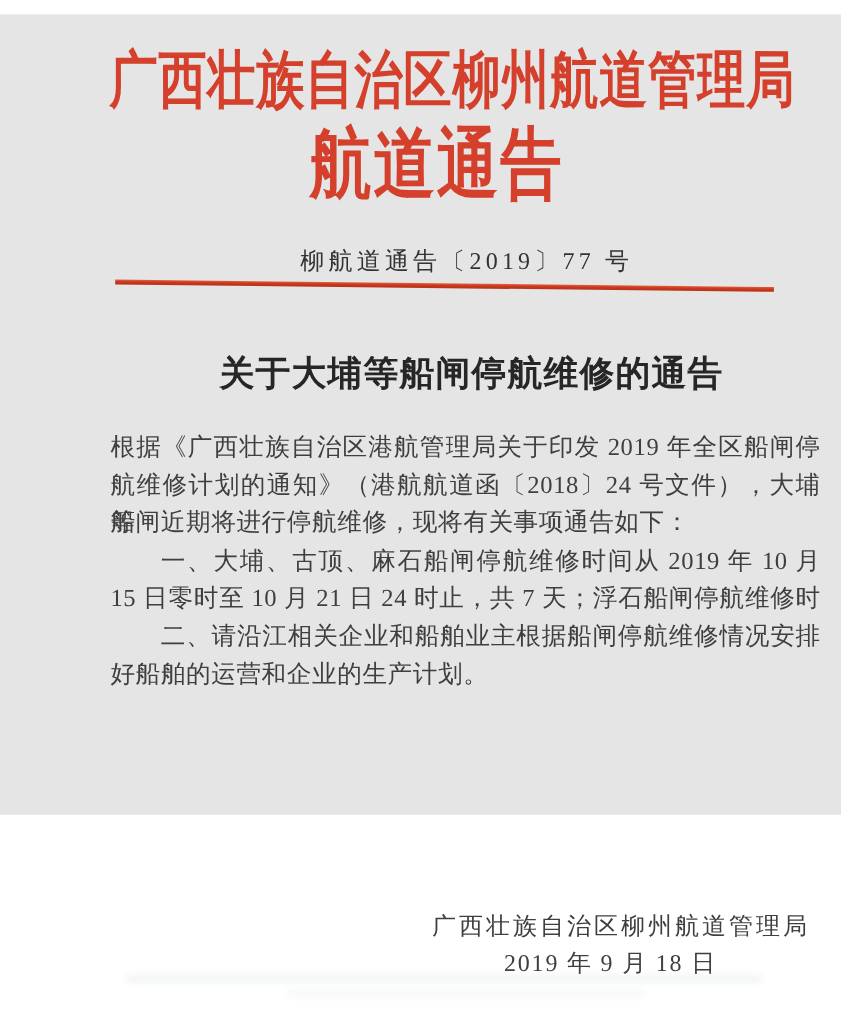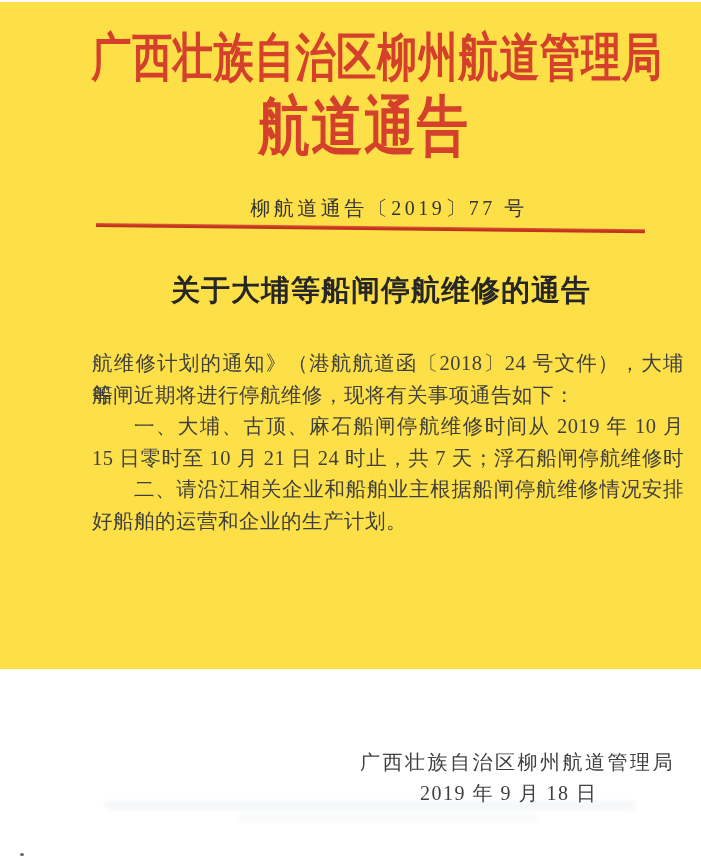--- a/index.html
+++ b/index.html
@@ -11,23 +11,23 @@
   }
   html, body { margin: 0; padding: 0; }
   body {
     width: 701px; height: 859px;
     background: #ffffff;
     font-family: "Liberation Serif", "DejaVu Serif", serif;
     overflow: hidden;
     position: relative;
   }
   .page {
-    position: absolute; left: 0; top: 2px;
+    position: absolute; left: 0; top: 12px;
     width: 701px; height: 667px;
-    background: #fde047;
+    background: #e5e5e5;
   }
   .org-title {
     position: absolute; left: 377px; top: 26px;
     transform: translateX(-50%) scaleX(0.77);
     font-size: 52px; line-height: 60px;
     font-weight: bold; color: var(--red);
     letter-spacing: 1px; white-space: nowrap;
   }
   .doc-type-title {
     position: absolute; left: 364px; top: 88px;
@@ -46,21 +46,21 @@
     position: absolute; left: 96px; top: 221px;
     width: 549px; height: 4px;
     background: linear-gradient(180deg, #e2603c 0%, var(--divider-red) 45%, #b93018 100%);
     transform: rotate(0.65deg); transform-origin: left center;
   }
   .notice-title {
     position: absolute; left: 377px; top: 266px;
     transform: translateX(-50%);
     font-size: 29px; line-height: 36px;
     font-weight: bold; color: var(--title-ink);
-    letter-spacing: 1px; white-space: nowrap; margin: 4px;
+    letter-spacing: 1px; white-space: nowrap; margin: 16px;
   }
   .doc-body {
     position: absolute; left: 92px; top: 346px;
     width: 592px; color: var(--ink);
     font-size: 20.5px;
   }
   .bline {
     height: 31.5px; line-height: 31.5px;
     letter-spacing: 0.5px; white-space: nowrap;
   }
@@ -102,20 +102,21 @@
 
   <div class="doc-type-title">航道通告</div>
 
   <div class="doc-number">柳航道通告〔2019〕77 号</div>
 
   <div class="red-divider"></div>
 
   <h1 class="notice-title">关于大埔等船闸停航维修的通告</h1>
 
   <main class="doc-body">
+      <div class="bline fill">根据《广西壮族自治区港航管理局关于印发 2019 年全区船闸停</div>
       <div class="bline fill">航维修计划的通知》（港航航道函〔2018〕24 号文件），大埔等</div>
       <div class="bline">船闸近期将进行停航维修，现将有关事项通告如下：</div>
       <div class="bline indent fill">一、大埔、古顶、麻石船闸停航维修时间从 2019 年 10 月</div>
       <div class="bline fill">15 日零时至 10 月 21 日 24 时止，共 7 天；浮石船闸停航维修时</div>
       <div class="bline indent fill">二、请沿江相关企业和船舶业主根据船闸停航维修情况安排</div>
       <div class="bline">好船舶的运营和企业的生产计划。</div>
     </main>
 
   <div class="signature-org">广西壮族自治区柳州航道管理局</div>
 

